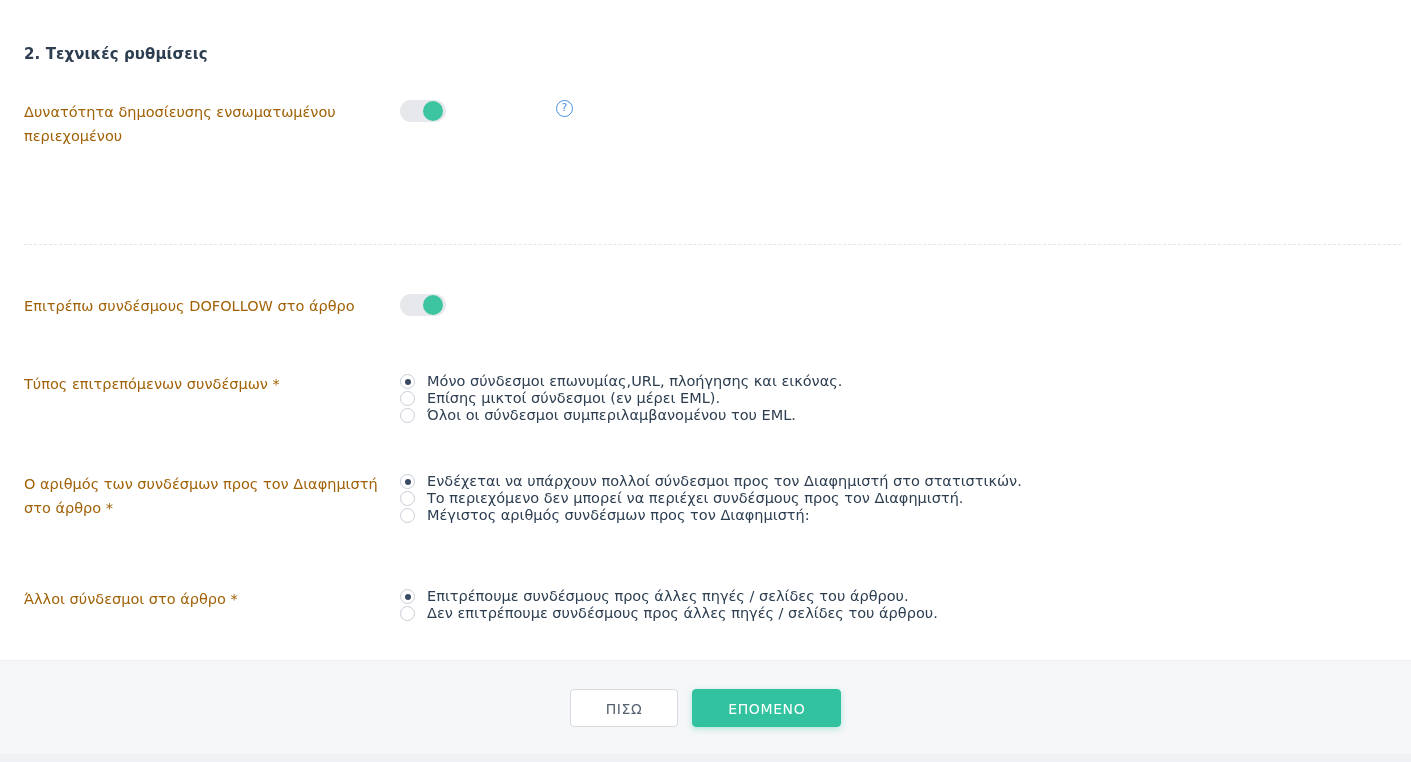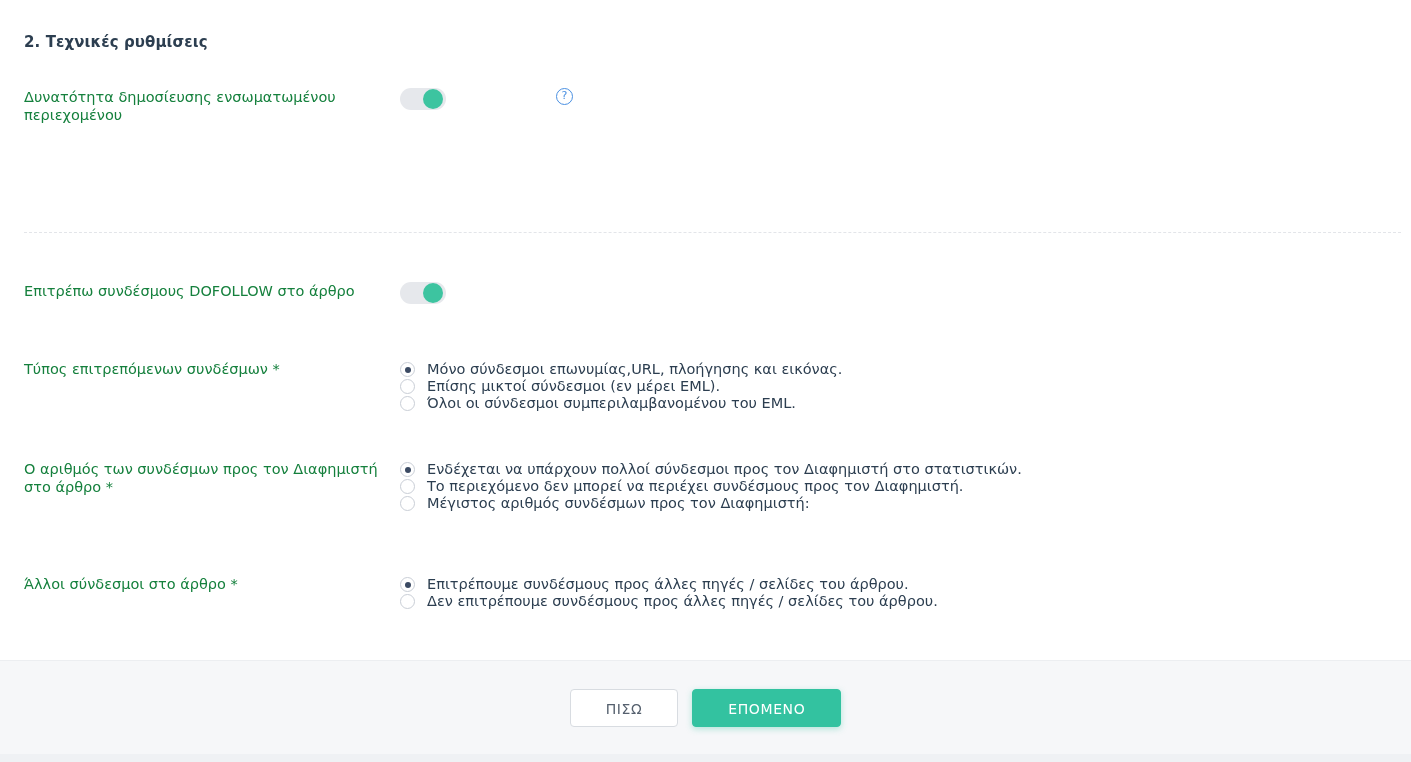--- a/index.html
+++ b/index.html
@@ -19,21 +19,21 @@
     width: 1411px;
     height: 762px;
     background: #ffffff;
     overflow: hidden;
   }
 
   
   .form-body {
     position: absolute;
     left: 0;
-    top: 0;
+    top: 12px;
     width: 1411px;
     height: 660px;
     background: #ffffff;
     padding: 0;
   }
 
   .section-title {
     position: absolute;
     left: 24px;
     top: 33px;
@@ -50,22 +50,22 @@
     width: 1411px;
     display: flex;
     align-items: flex-start;
   }
 
   .row-label {
     width: 400px;
     padding-left: 24px;
     padding-right: 14px;
     font-size: 14.5px;
-    line-height: 18px;
-    color: #15803d;
+    line-height: 24px;
+    color: #a16207;
     font-weight: 400;
   }
 
   .row-control {
     flex: 1;
     display: flex;
     align-items: flex-start;
   }
 
   

